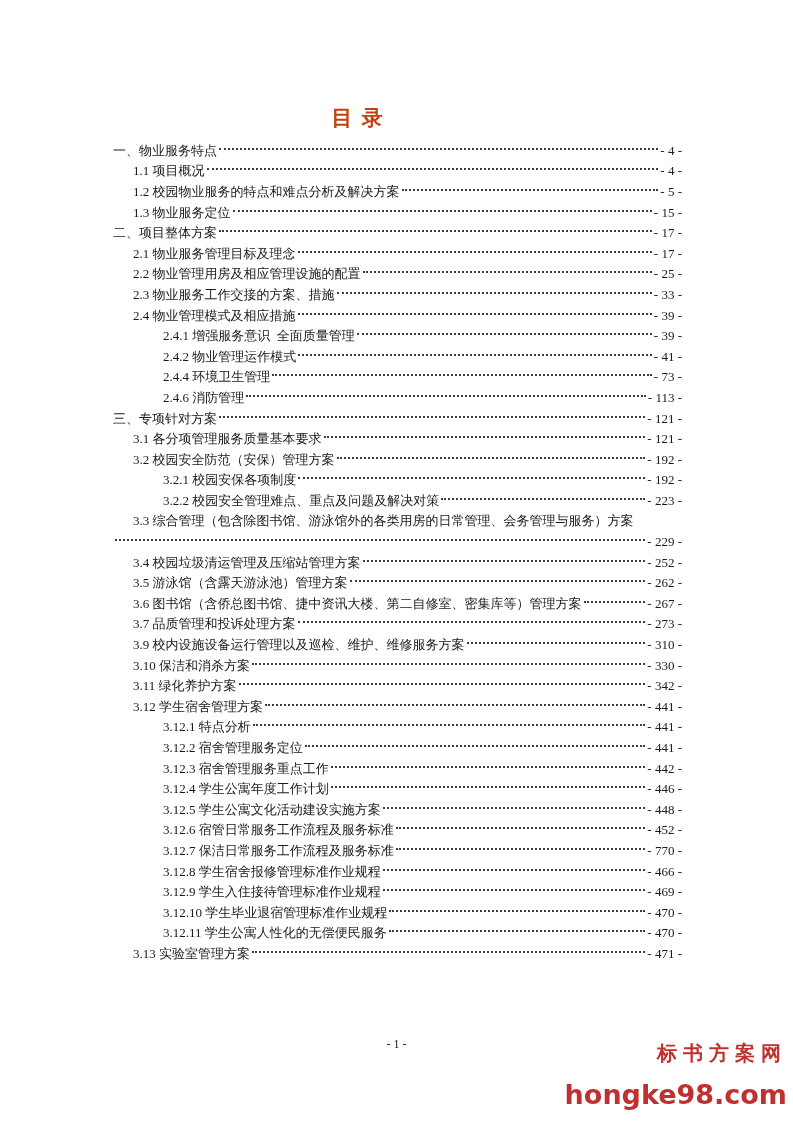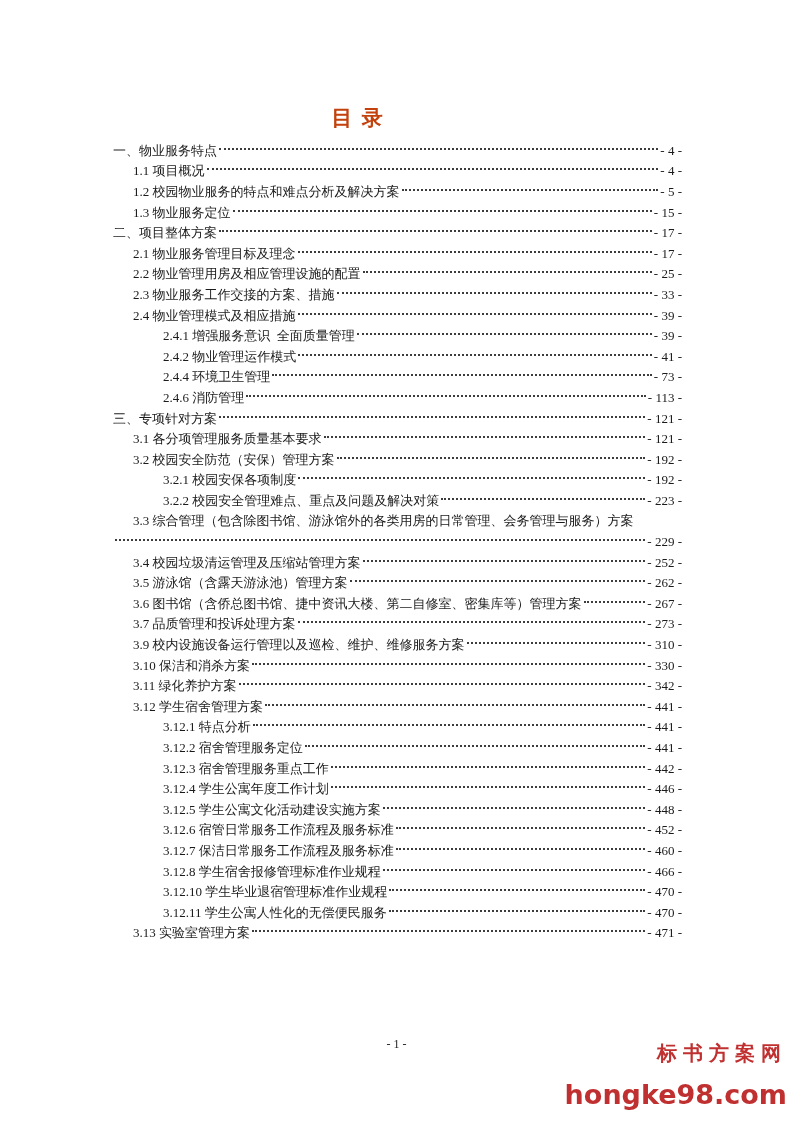--- a/index.html
+++ b/index.html
@@ -257,26 +257,31 @@
         <span class="toc-page">- 448 -</span>
       </div>
       <div class="toc-row lvl3">
         <span class="toc-label">3.12.6 宿管日常服务工作流程及服务标准</span>
         <span class="dots"></span>
         <span class="toc-page">- 452 -</span>
       </div>
       <div class="toc-row lvl3">
         <span class="toc-label">3.12.7 保洁日常服务工作流程及服务标准</span>
         <span class="dots"></span>
-        <span class="toc-page">- 460 -</span>
+        <span class="toc-page">- 770 -</span>
       </div>
       <div class="toc-row lvl3">
         <span class="toc-label">3.12.8 学生宿舍报修管理标准作业规程</span>
         <span class="dots"></span>
         <span class="toc-page">- 466 -</span>
+      </div>
+      <div class="toc-row lvl3">
+        <span class="toc-label">3.12.9 学生入住接待管理标准作业规程</span>
+        <span class="dots"></span>
+        <span class="toc-page">- 469 -</span>
       </div>
       <div class="toc-row lvl3">
         <span class="toc-label">3.12.10 学生毕业退宿管理标准作业规程</span>
         <span class="dots"></span>
         <span class="toc-page">- 470 -</span>
       </div>
       <div class="toc-row lvl3">
         <span class="toc-label">3.12.11 学生公寓人性化的无偿便民服务</span>
         <span class="dots"></span>
         <span class="toc-page">- 470 -</span>

